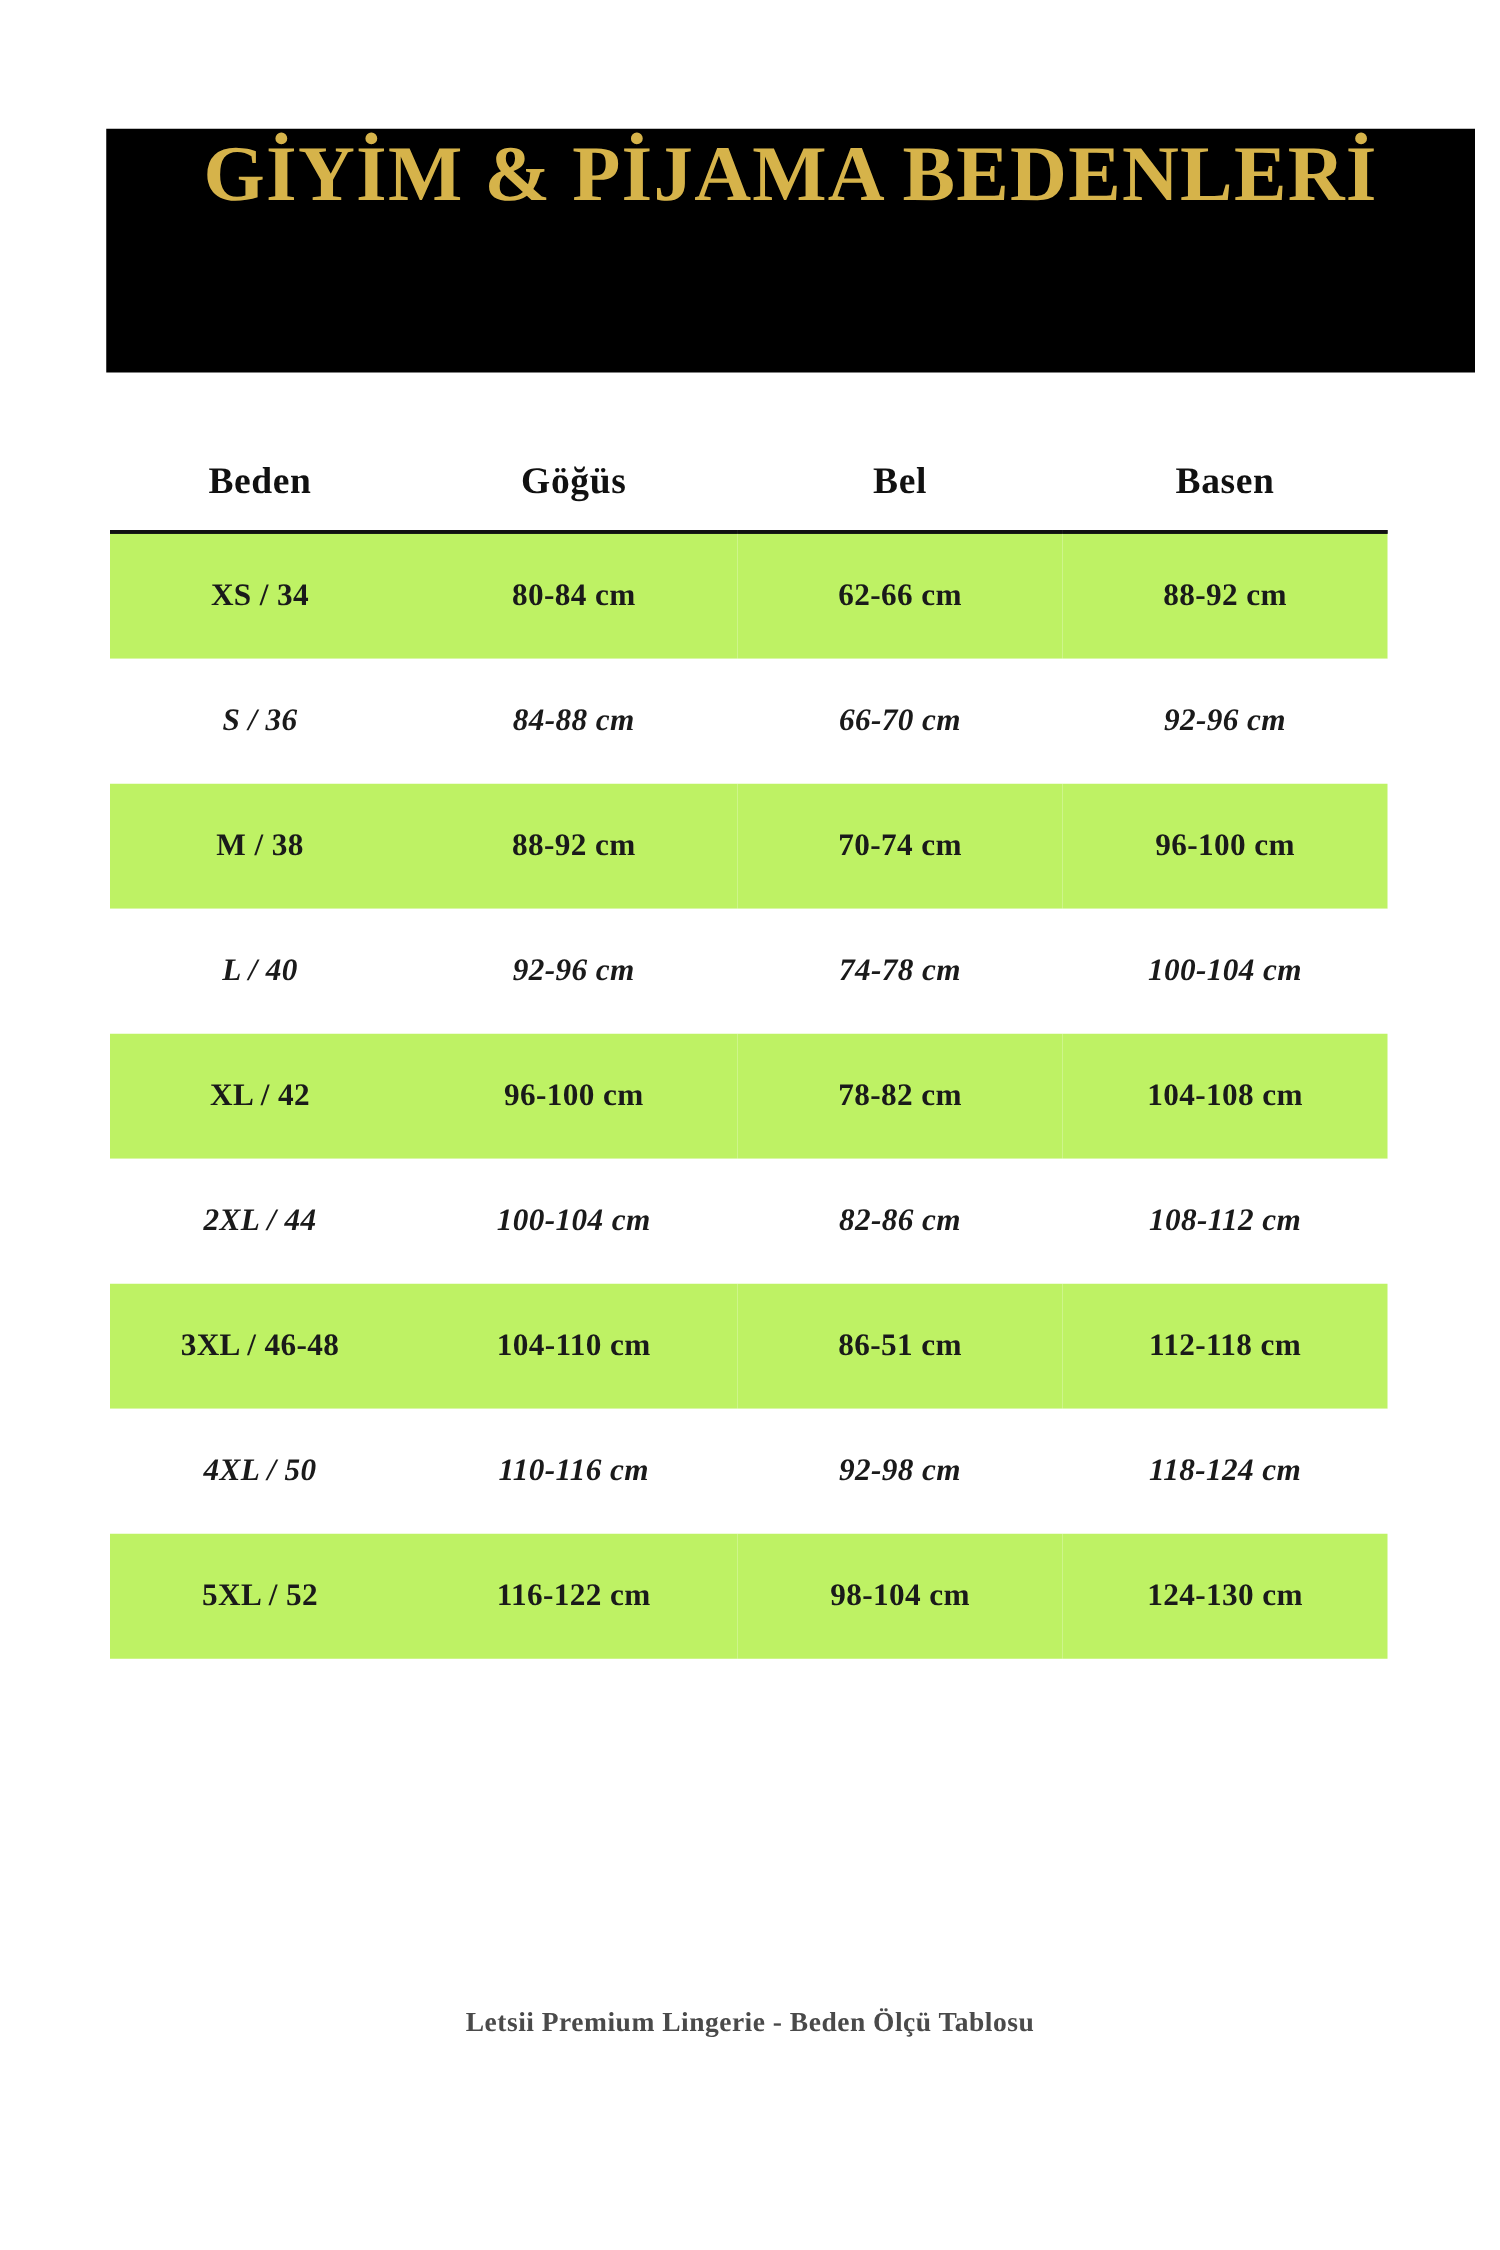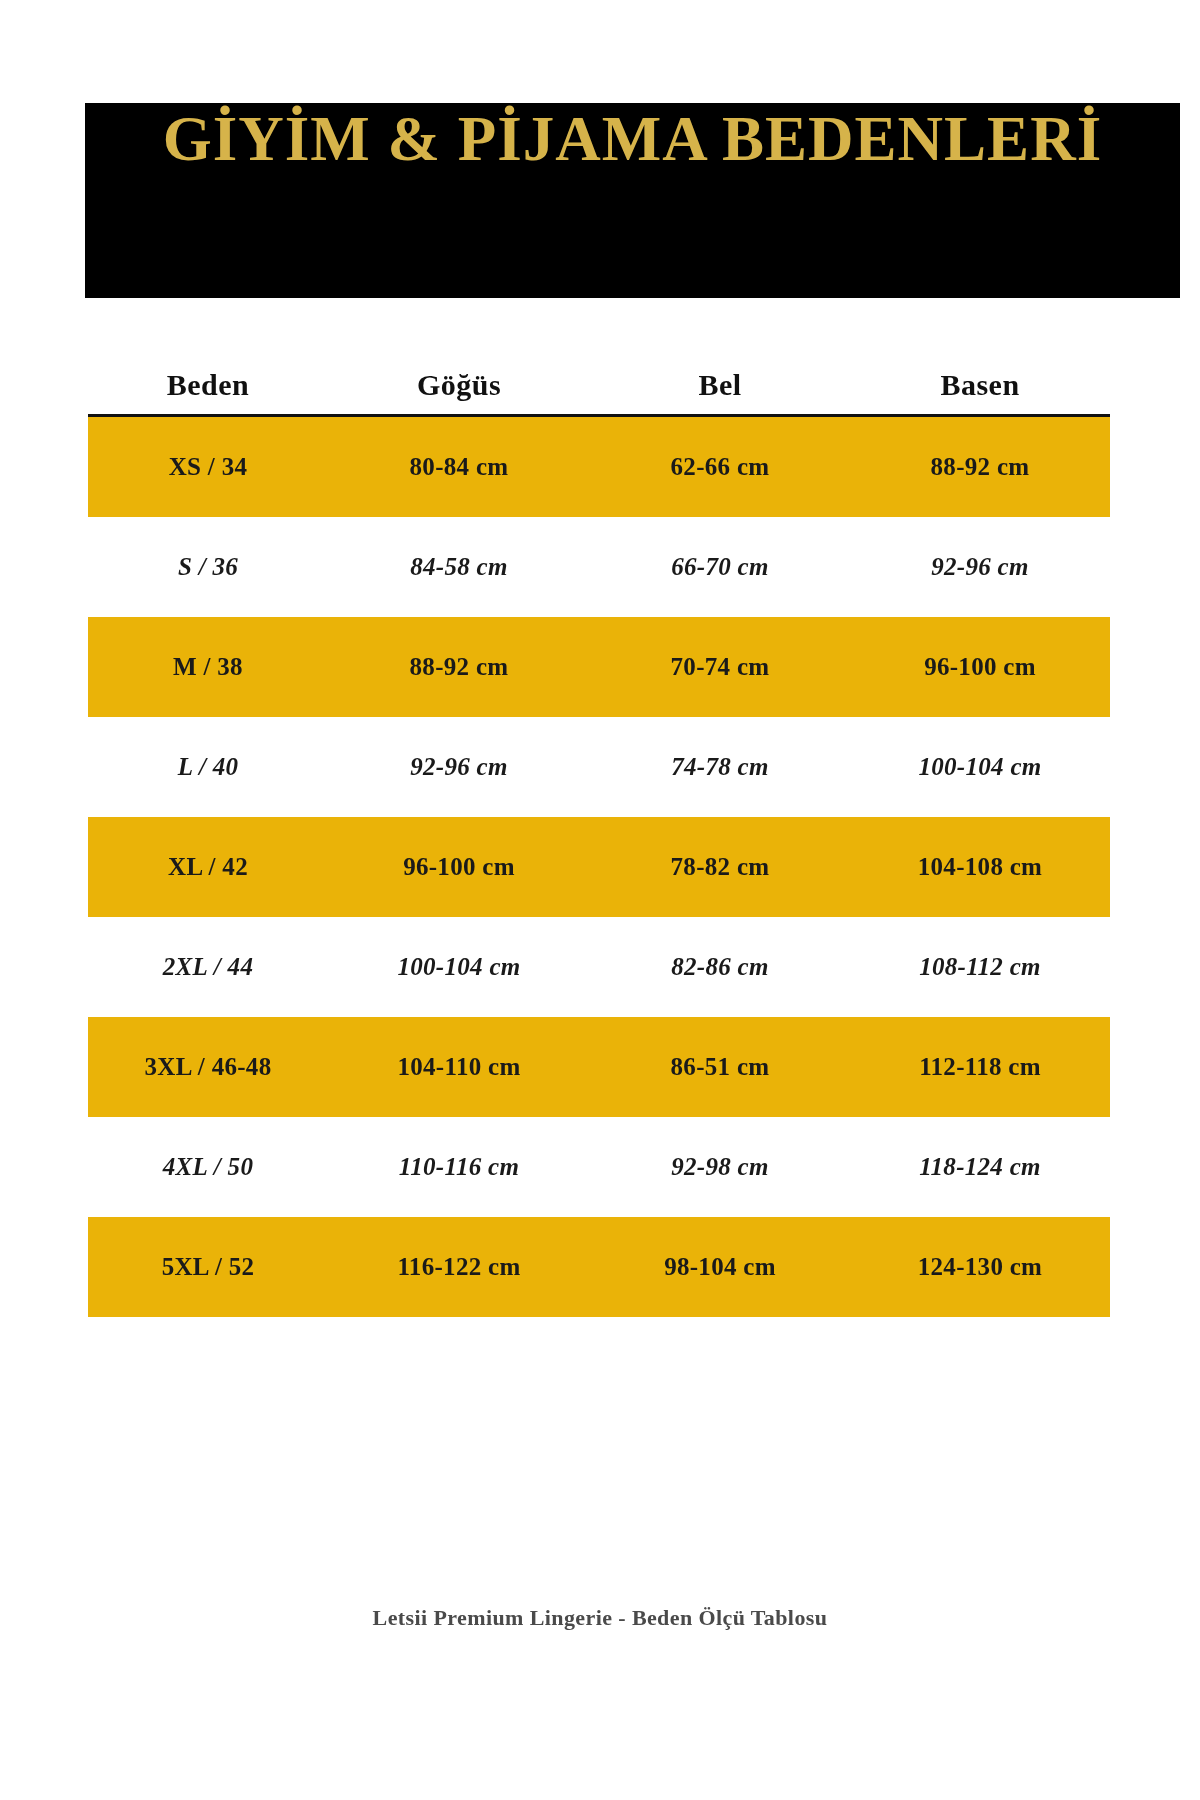--- a/index.html
+++ b/index.html
@@ -53,36 +53,36 @@
   table.size-table {
     border-collapse: collapse;
     width: 1022px;
     table-layout: fixed;
   }
   table.size-table th {
     font-family: "Liberation Serif", serif;
     font-weight: bold;
     font-size: 30px;
     color: #111111;
-    padding: 0 0 12px 0;
+    padding: 0 0 22px 0;
     text-align: center;
     border-bottom: 3px solid #111111;
     letter-spacing: 0.5px;
   }
   table.size-table td {
     font-family: "Liberation Serif", serif;
     font-weight: bold;
     font-size: 25px;
     color: #1a1a1a;
     text-align: center;
     height: 98px;
     letter-spacing: 0.3px;
   }
   table.size-table tbody tr.odd td {
-    background: #eab308;
+    background: #bef264;
   }
   table.size-table tbody tr.even td {
     background: #ffffff;
     font-style: italic;
   }
   col.c-beden { width: 240px; }
   col.c-gogus { width: 262px; }
   col.c-bel   { width: 260px; }
   col.c-basen { width: 260px; }
 
@@ -129,21 +129,21 @@
       </thead>
       <tbody>
         <tr class="odd">
           <td>XS / 34</td>
           <td>80-84 cm</td>
           <td>62-66 cm</td>
           <td>88-92 cm</td>
         </tr>
         <tr class="even">
           <td>S / 36</td>
-          <td>84-58 cm</td>
+          <td>84-88 cm</td>
           <td>66-70 cm</td>
           <td>92-96 cm</td>
         </tr>
         <tr class="odd">
           <td>M / 38</td>
           <td>88-92 cm</td>
           <td>70-74 cm</td>
           <td>96-100 cm</td>
         </tr>
         <tr class="even">

